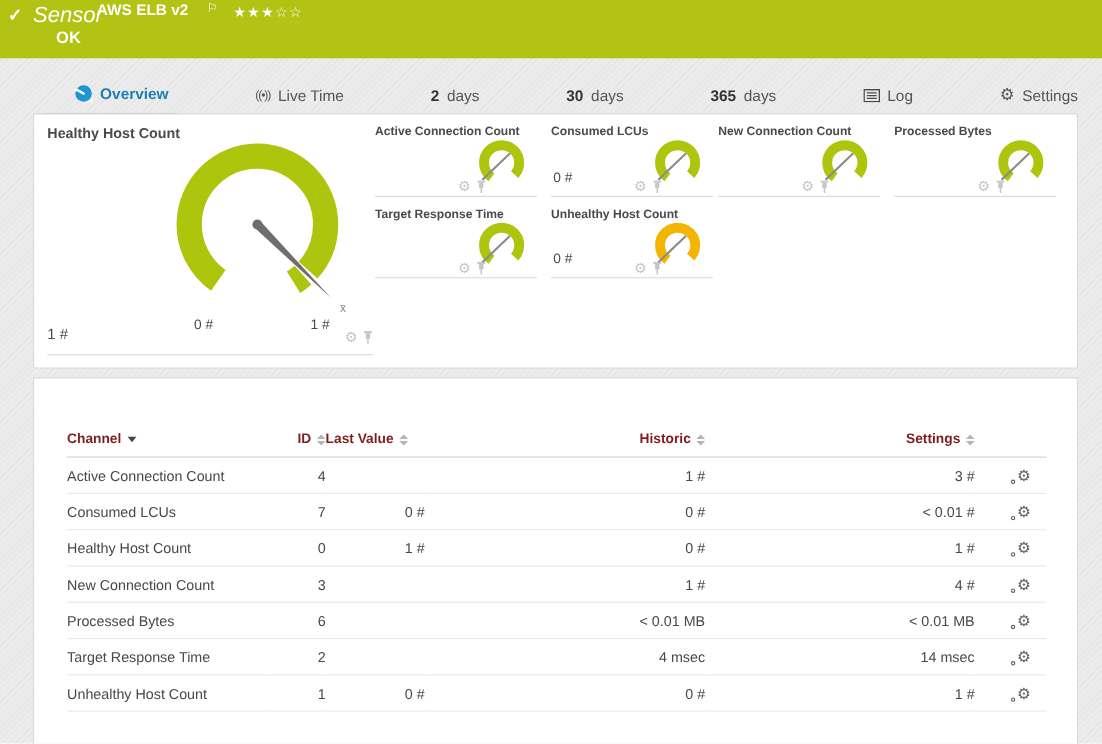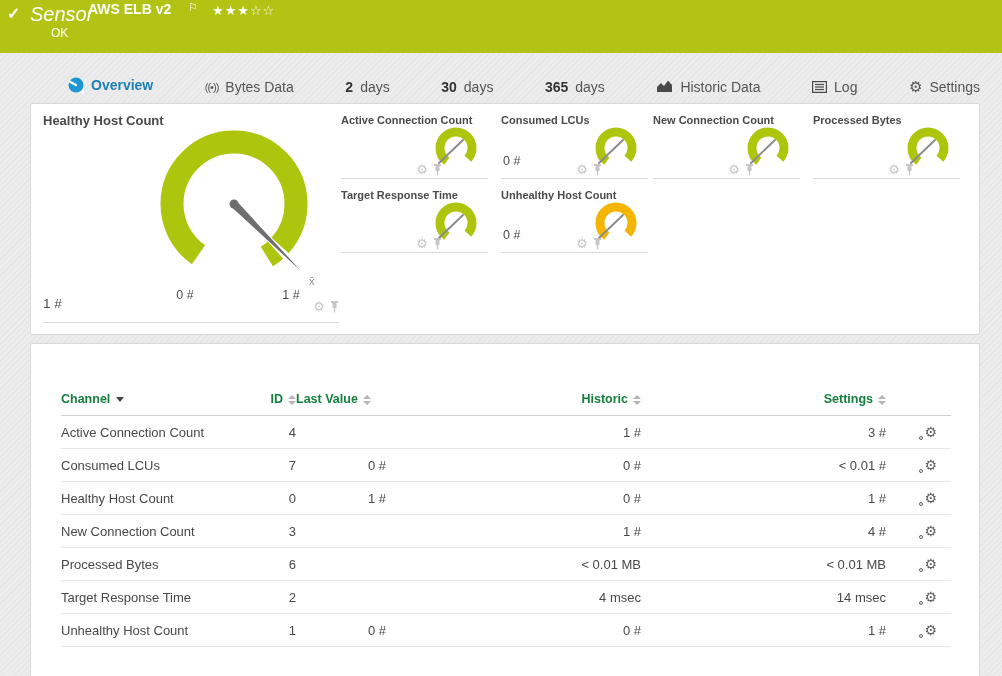--- a/index.html
+++ b/index.html
@@ -10,21 +10,21 @@
     background:repeating-linear-gradient(135deg,#ececec 0px,#ececec 3px,#e5e5e5 3px,#e5e5e5 4px);
     color:#4a4a4a;
   }
   
   .topbar { position:absolute; left:0; top:0; width:1002px; height:53px; background:#b2c313; color:#fff; }
   .topbar .check { position:absolute; left:7px; top:4px; font-size:16px; font-weight:bold; }
   .topbar .kind  { position:absolute; left:30px; top:3px; font-size:20px; font-style:italic; }
   .topbar .name  { position:absolute; left:88px; top:1px; font-size:14px; font-weight:bold; }
   .topbar .flag  { position:absolute; left:188px; top:1px; font-size:11px; }
   .topbar .stars { position:absolute; left:212px; top:3px; font-size:13px; letter-spacing:1px; }
-  .topbar .status{ position:absolute; left:51px; top:26px; font-size:12px; font-weight:normal; }
+  .topbar .status{ position:absolute; left:51px; top:26px; font-size:15px; font-weight:bold; }
   
   .tabbar { position:absolute; left:0; top:53px; width:1002px; height:64px;
             display:flex; align-items:center; justify-content:space-between;
             padding:0 14px 0 40px; }
   .tab { display:flex; align-items:center; gap:7px; font-size:14px; color:#555;
          padding:13px 8px 10px 8px; cursor:pointer; white-space:nowrap; }
   .tab .num { font-weight:bold; color:#333; }
   .tab.active { color:#1c7fb4; font-weight:bold; border-bottom:3px solid #2aa1df; padding-left:28px; }
   .tab svg { display:block; }
   .live-glyph { font-size:11px; color:#555; letter-spacing:-1px; }
@@ -52,21 +52,21 @@
   .gcell .gval { position:absolute; left:2px; bottom:10px; font-size:12.5px; color:#4a4a4a; }
   .gcell .cell-icons { right:46px; bottom:2px; }
   .c1 { left:310px; top:8px; }  .c2 { left:470px; top:8px; }
   .c3 { left:622px; top:8px; }  .c4 { left:782px; top:8px; }
   .c5 { left:310px; top:83px; height:66px; } .c6 { left:470px; top:83px; height:66px; }
   
   .chtable { position:absolute; left:30px; top:42px; width:890px; border-collapse:collapse; table-layout:fixed; }
   .chtable col.c-channel { width:180px; } .chtable col.c-id { width:55px; }
   .chtable col.c-last { width:90px; }    .chtable col.c-min { width:255px; }
   .chtable col.c-max { width:245px; }    .chtable col.c-act { width:65px; }
-  .chtable th { font-size:12.5px; font-weight:bold; color:#15803d; text-align:left; padding:6px 0 9px 0; border-bottom:1px solid #cfcfcf; white-space:nowrap; }
+  .chtable th { font-size:12.5px; font-weight:bold; color:#7f1d1d; text-align:left; padding:6px 0 9px 0; border-bottom:1px solid #cfcfcf; white-space:nowrap; }
   .chtable th.r, .chtable td.r { text-align:right; }
   .chtable td { font-size:13px; color:#484848; height:33px; padding:0; border-bottom:1px solid #e8e8e8; white-space:nowrap; }
   .sort-pair { display:inline-block; vertical-align:middle; margin-left:5px; }
   .sort-pair i { display:block; width:0; height:0; border-left:4px solid transparent; border-right:4px solid transparent; }
   .sort-pair .up { border-bottom:4px solid #b5b5b5; margin-bottom:2px; }
   .sort-pair .dn { border-top:4px solid #b5b5b5; }
   .sort-active { display:inline-block; vertical-align:middle; margin-left:6px; width:0; height:0;
                  border-left:4px solid transparent; border-right:4px solid transparent; border-top:5px solid #444; }
   .row-gear { position:relative; display:inline-block; font-size:14px; color:#5f5f5f; line-height:1; margin-right:14px; }
   .row-gear .mini-dot { position:absolute; left:-5px; bottom:-1px; width:4px; height:4px; border:1.5px solid #5f5f5f; border-radius:50%; }
@@ -88,39 +88,33 @@
   <div class="tab active">
     <svg width="16" height="16" viewBox="0 0 16 16">
       <circle cx="8" cy="8" r="7.5" fill="#1e96d2"></circle>
       <path d="M8 8 L1.5 4.5" stroke="#fff" stroke-width="2.2" stroke-linecap="round"></path>
       <path d="M10 16 L16 16 L16 10 Z" fill="#fff" transform="translate(1,1)"></path>
     </svg>
     <span>Overview</span>
   </div>
   <div class="tab">
     <span class="live-glyph">((•))</span>
-    <span>Bytes Data</span>
+    <span>Live Time</span>
   </div>
   <div class="tab">
     <span class="num">2</span>
     <span>days</span>
   </div>
   <div class="tab">
     <span class="num">30</span>
     <span>days</span>
   </div>
   <div class="tab">
     <span class="num">365</span>
     <span>days</span>
-  </div>
-  <div class="tab">
-    <svg width="17" height="13" viewBox="0 0 17 13">
-      <path d="M1 12 L1 7 L5 3 L8 6 L12 0.5 L16 5 L16 12 Z" fill="#4a4a4a"></path>
-    </svg>
-    <span>Historic Data</span>
   </div>
   <div class="tab">
     <svg width="15" height="12" viewBox="0 0 15 12">
       <rect x="0.5" y="0.5" width="14" height="11" fill="none" stroke="#4a4a4a" stroke-width="1.4"></rect>
       <line x1="3" y1="3.5" x2="12" y2="3.5" stroke="#4a4a4a" stroke-width="1.2"></line>
       <line x1="3" y1="6" x2="12" y2="6" stroke="#4a4a4a" stroke-width="1.2"></line>
       <line x1="3" y1="8.5" x2="12" y2="8.5" stroke="#4a4a4a" stroke-width="1.2"></line>
     </svg>
     <span>Log</span>
   </div>

